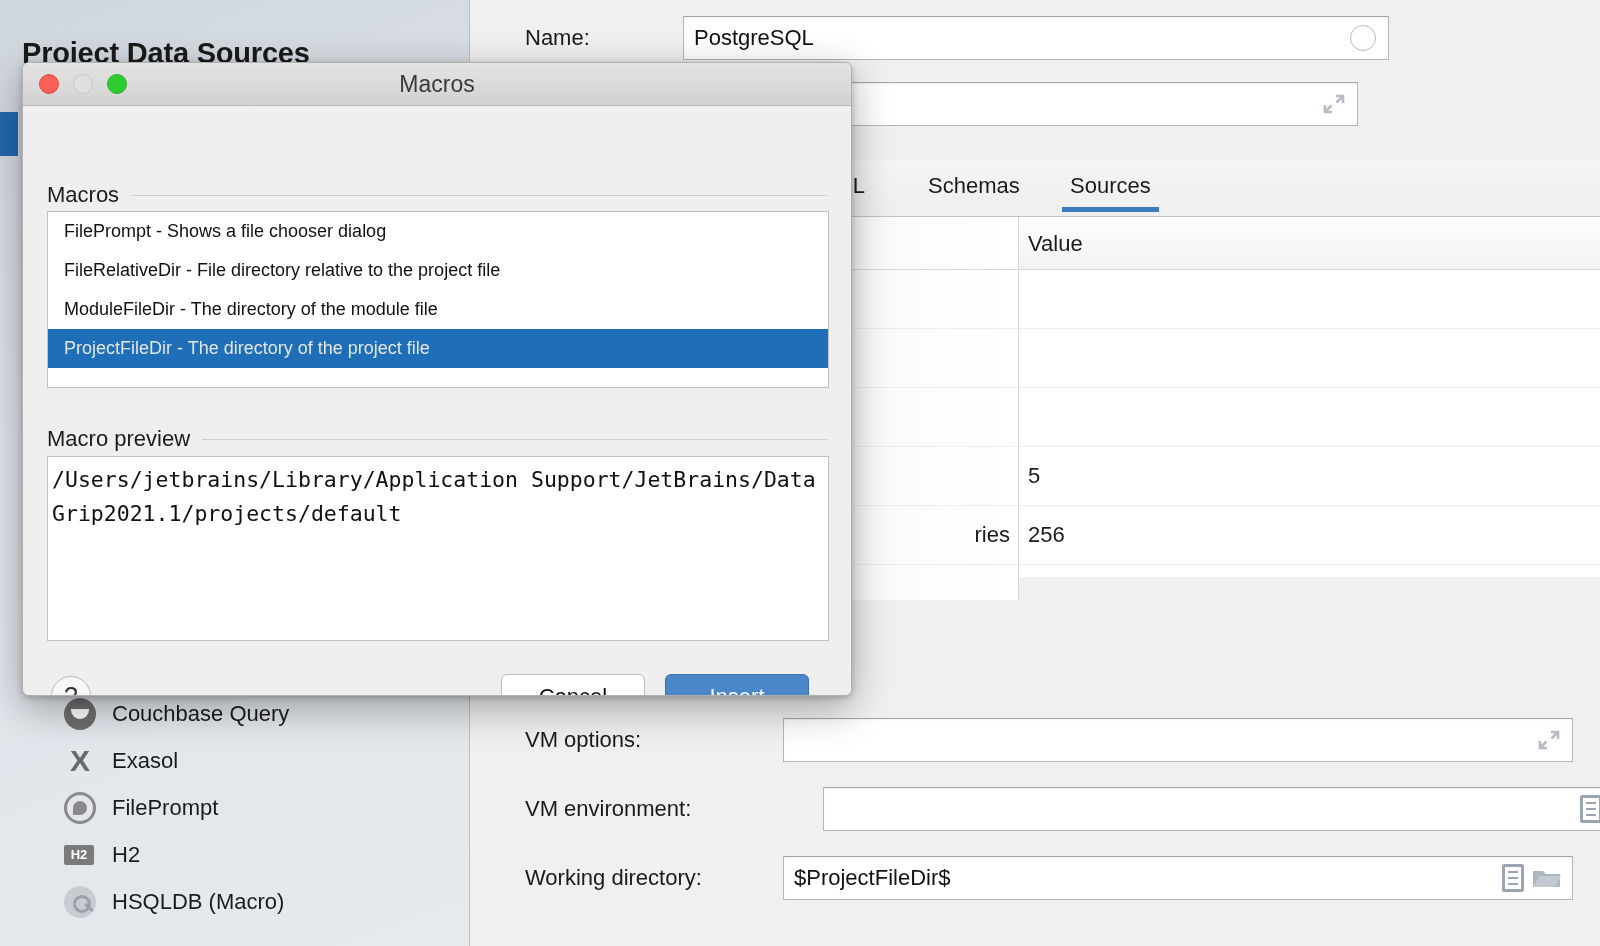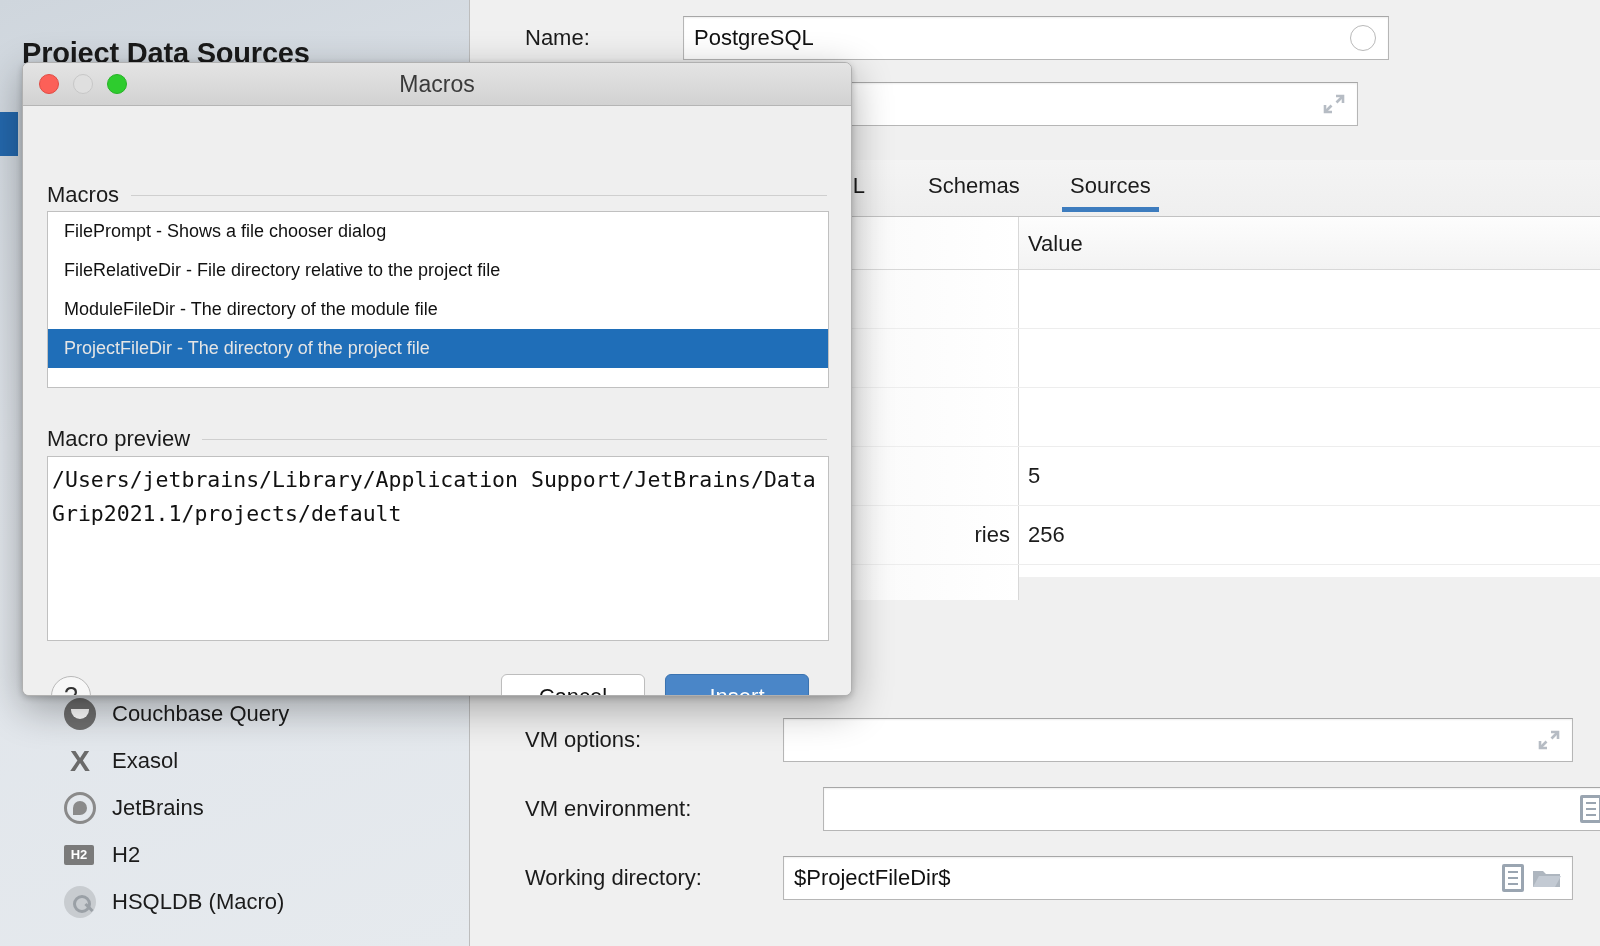--- a/index.html
+++ b/index.html
@@ -354,21 +354,21 @@
         <div class="ds-item">
           <div class="ds-ico ico-couchbase"></div>
           <div class="ds-label">Couchbase Query</div>
         </div>
         <div class="ds-item">
           <div class="ds-ico ico-exasol">X</div>
           <div class="ds-label">Exasol</div>
         </div>
         <div class="ds-item">
           <div class="ds-ico ico-greenplum"></div>
-          <div class="ds-label">JetBrains</div>
+          <div class="ds-label">FilePrompt</div>
         </div>
         <div class="ds-item">
           <div class="ds-ico">
             <div class="ico-h2">H2</div>
           </div>
           <div class="ds-label">H2</div>
         </div>
         <div class="ds-item">
           <div class="ds-ico ico-hsqldb"></div>
           <div class="ds-label">HSQLDB (Macro)</div>

